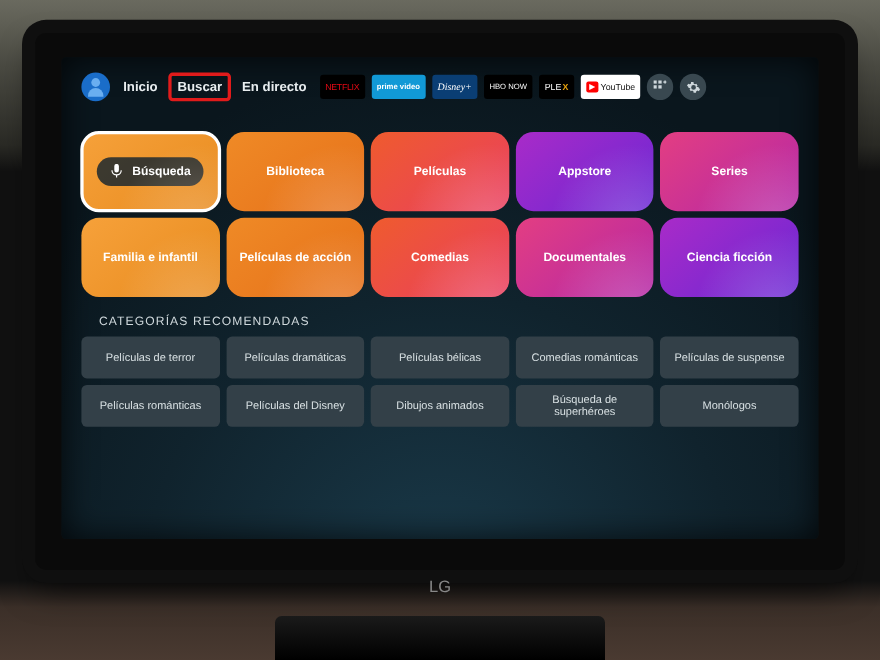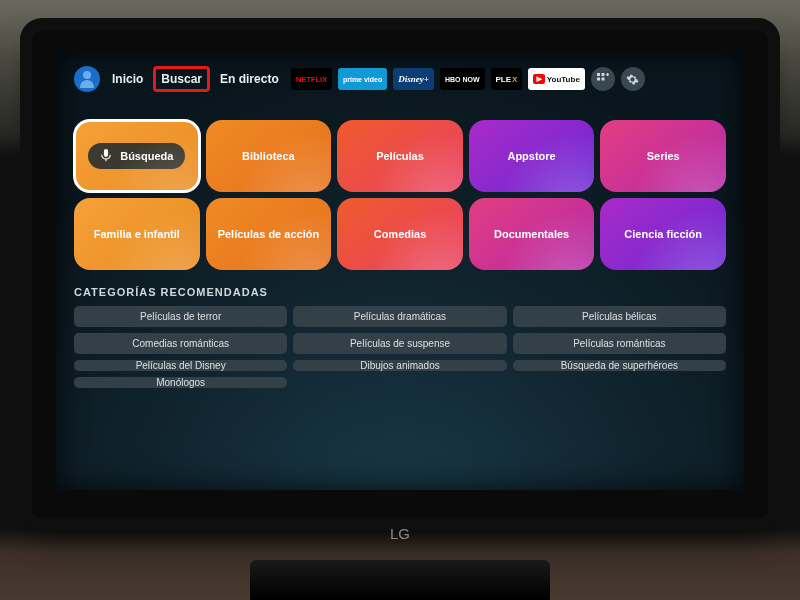--- a/index.html
+++ b/index.html
@@ -19,21 +19,21 @@
 
   
   .topbar{display:flex;align-items:center;gap:6px;margin-bottom:28px}
   .profile{width:26px;height:26px;border-radius:50%;background:#1a6dc9;position:relative}
   .profile::before{content:"";position:absolute;left:50%;top:5px;transform:translateX(-50%);
                    width:8px;height:8px;border-radius:50%;background:#6aaef0}
   .profile::after{content:"";position:absolute;left:50%;top:14px;transform:translateX(-50%);
                   width:14px;height:8px;border-radius:8px 8px 0 0;background:#6aaef0}
   .tnav{color:#e8edef;font-size:12px;font-weight:600;padding:4px 6px;white-space:nowrap}
   .hlred{outline:3px solid #e11b1b;outline-offset:-1px;border-radius:2px}
-  .applogo{height:22px;border-radius:3px;display:flex;align-items:center;justify-content:center;font-size:8px;font-weight:700;padding:0 5px;white-space:nowrap}
+  .applogo{height:22px;border-radius:3px;display:flex;align-items:center;justify-content:center;font-size:8px;font-weight:400;padding:0 5px;white-space:nowrap}
   .netflix{background:#000;color:#e50914;letter-spacing:-.3px}
   .primevideo{background:#1199d6;color:#fff;font-weight:600;font-size:7px;line-height:1}
   .disney{background:#0a3e74;color:#fff;font-family:Georgia,serif;font-style:italic;font-size:9px}
   .hbo{background:#000;color:#fff;font-size:7px;line-height:1;text-align:center}
   .plex{background:#000;color:#fff;font-size:8px}
   .plex b{color:#e5a00d;margin-left:1px}
   .youtube{background:#fff;color:#111;font-size:8px;display:flex;align-items:center;gap:2px}
   .youtube .yt{background:#f00;color:#fff;border-radius:2px;padding:1px 3px;font-size:7px}
   .iconbtn{width:24px;height:24px;border-radius:50%;background:#394850;display:flex;align-items:center;justify-content:center;color:#cfd8dc}
   svg{display:block}
@@ -47,22 +47,22 @@
   .pill{background:#1f2a2fdd;padding:6px 12px;border-radius:18px;display:flex;align-items:center;gap:8px}
   .bigtile::before{content:"";position:absolute;inset:0;opacity:.35;
                    background:radial-gradient(circle at 85% 120%,rgba(255,255,255,.65),transparent 55%)}
   .c0{background:linear-gradient(140deg,#f6a13a,#e88b1f)}
   .c1{background:linear-gradient(140deg,#ef8a26,#e6701a)}
   .c2{background:linear-gradient(140deg,#ef5b2e,#e93e60)}
   .c3{background:linear-gradient(140deg,#e33e82,#b427a6)}
   .c4{background:linear-gradient(140deg,#a92bc8,#6a27d4)}
 
   
-  .sectiontitle{color:#cfd8dc;font-size:11px;font-weight:700;letter-spacing:1px;margin:16px 0 8px}
-  .rectiles{display:grid;grid-template-columns:repeat(3,1fr);grid-template-rows:repeat(2,1fr);gap:6px;height:82px}
+  .sectiontitle{color:#cfd8dc;font-size:11px;font-weight:400;letter-spacing:1px;margin:16px 16px 8px}
+  .rectiles{display:grid;grid-template-columns:repeat(5,1fr);grid-template-rows:repeat(2,1fr);gap:6px;height:82px}
   .rectile{background:#334048;border-radius:5px;color:#d8e0e3;font-size:10px;font-weight:500;
            display:flex;align-items:center;justify-content:center;text-align:center;padding:0 6px}
 </style>
 </head>
 <body>
 
 <div class="room"></div>
 <div class="bezel"></div>
 <div class="stand"></div>
 <div class="lg">LG</div>

